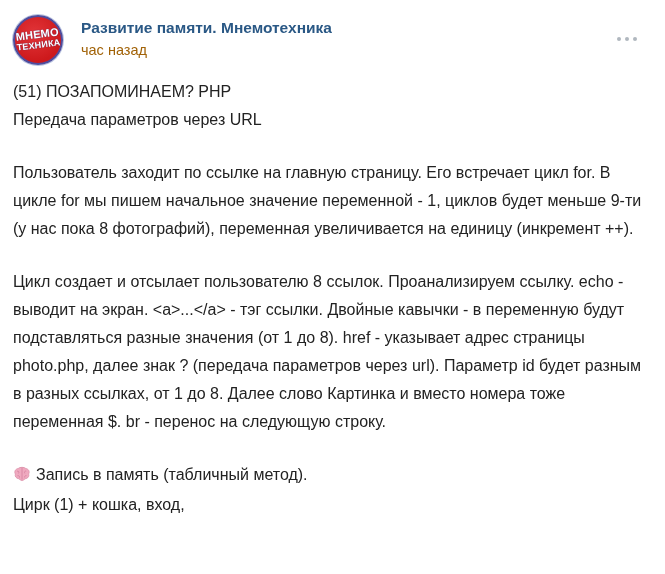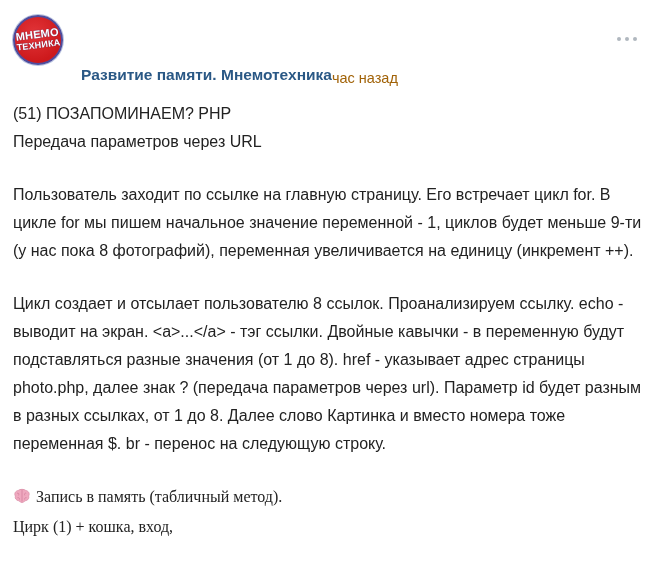--- a/index.html
+++ b/index.html
@@ -40,21 +40,21 @@
     color: #fff; font-weight: 700; line-height: 11px;
     text-shadow: 0 0 1px rgba(40,40,120,0.9);
     letter-spacing: 0.2px;
     white-space: nowrap;
   }
   .av-l1 { font-size: 11px; }
   .av-l2 { font-size: 9px; }
   .header-info {
     margin-left: 18px;
     padding-top: 6px;
-    display: flex;  margin-top: 47px;
+    display: flex; flex-direction: column;
   }
   .group-name {
     color: #2a5885;
     font-size: 15.5px;
     font-weight: 700;
     line-height: 19px;
     text-decoration: none;
     cursor: pointer;
   }
   .time {
@@ -81,21 +81,21 @@
     background: #b0b7bf;
   }
   
   .post-text {
     color: #222222;
     font-size: 16px;
     line-height: 28px;
   }
   .para { margin: 0 0 25px 0; }
   .pre { white-space: pre-line; }
-  .post-text p:last-child { margin-bottom: 13px; font-family: Liberation Serif, serif; }
+  .post-text p:last-child { margin-bottom: 13px; }
   .brain {
     display: inline-block;
     vertical-align: -2px;
     margin-right: 5px;
   }
   .block { display: block; }
 </style>
 </head>
 <body>
 

